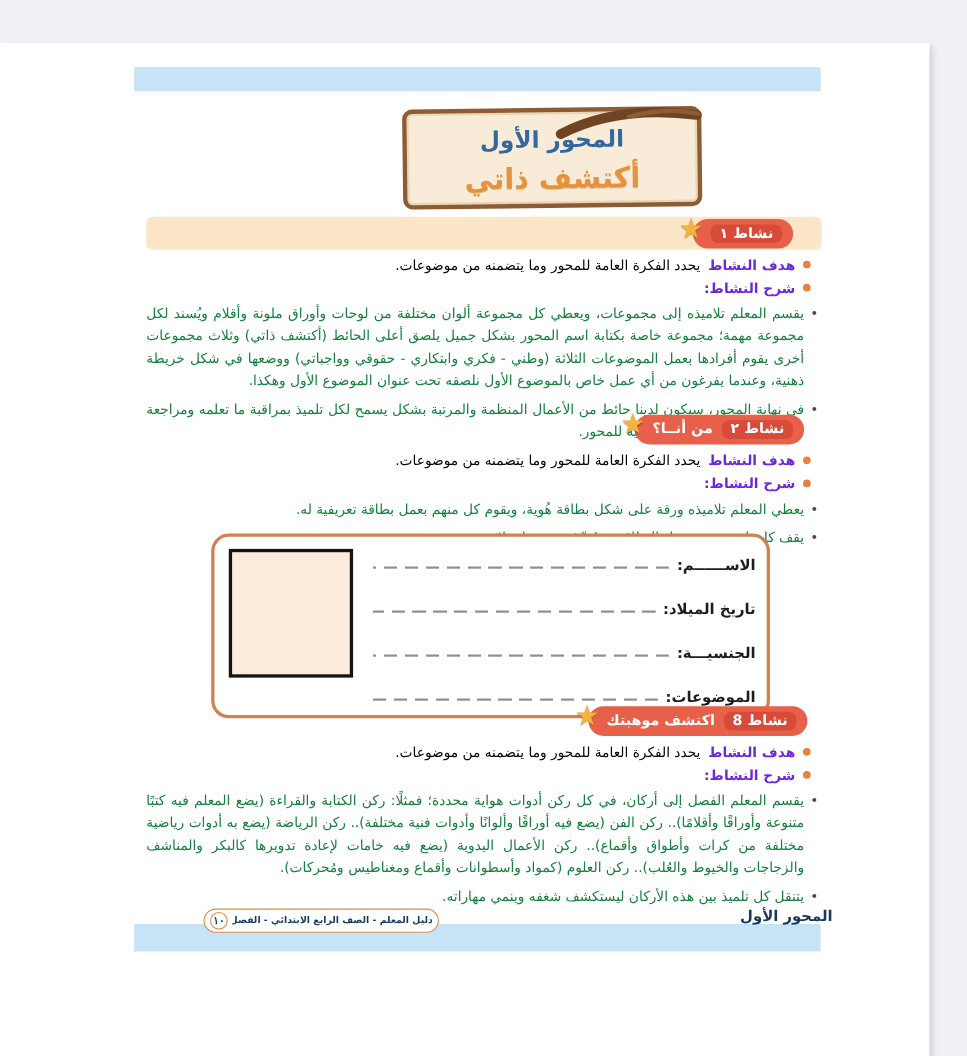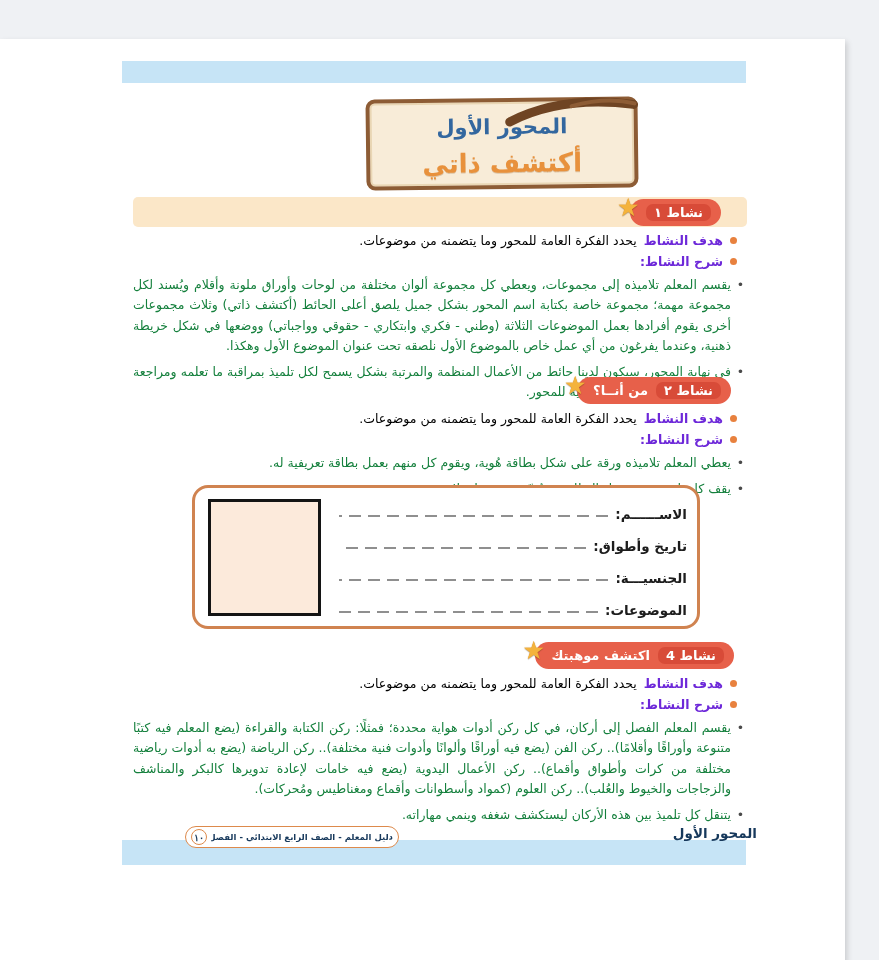--- a/index.html
+++ b/index.html
@@ -69,21 +69,21 @@
   .meta .txt { color:#000000; }
 
   .point {
     position:relative; direction:rtl; text-align:justify; color:#15803d;
     font-size:12.5px; line-height:1.62; padding-right:16px; margin-top:6px;
   }
   .point::before { content:"•"; position:absolute; right:3px; top:0; color:#4a4a4a; }
 
   
   .idcard {
-    position:absolute; left:192px; top:446px; width:508px; height:144px;
+    position:absolute; left:192px; top:446px; width:508px; height:168px;
     background:#fff; border:3px solid #d08350; border-radius:16px;
   }
   .photo-box {
     position:absolute; left:13px; top:11px; width:113px; height:117px;
     background:#fceadb; border:3px solid #141414;
   }
   .fields { position:absolute; right:10px; left:140px; top:6px; bottom:6px;
     display:flex; flex-direction:column; justify-content:space-between; direction:rtl; }
   .frow { display:flex; direction:rtl; align-items:flex-end; height:30px; }
   .frow .flbl { color:#1d1d1d; font-size:13.5px; font-weight:bold; white-space:nowrap;
@@ -167,39 +167,39 @@
   </div>
 
   <div class="idcard">
     <div class="photo-box"></div>
     <div class="fields">
       <div class="frow">
         <span class="flbl">الاســــــم:</span>
         <span class="dash"></span>
       </div>
       <div class="frow">
-        <span class="flbl">تاريخ وأطواق:</span>
+        <span class="flbl">تاريخ الميلاد:</span>
         <span class="dash"></span>
       </div>
       <div class="frow">
         <span class="flbl">الجنسيـــة:</span>
         <span class="dash"></span>
       </div>
       <div class="frow">
         <span class="flbl">الموضوعات:</span>
         <span class="dash"></span>
       </div>
     </div>
   </div>
 
   <div class="act act3">
     <div class="pill-row">
       <div class="pill" style="position:absolute; right:13px; top:0;">
         <span class="star">★</span>
-        <span class="num">نشاط 4</span>
+        <span class="num">نشاط 8</span>
         <span class="pill-title">اكتشف موهبتك</span>
       </div>
     </div>
     <div class="meta">
       <span class="dot"></span>
       <span class="lbl">هدف النشاط</span>
       <span class="txt">يحدد الفكرة العامة للمحور وما يتضمنه من موضوعات.</span>
     </div>
     <div class="meta">
       <span class="dot"></span>

